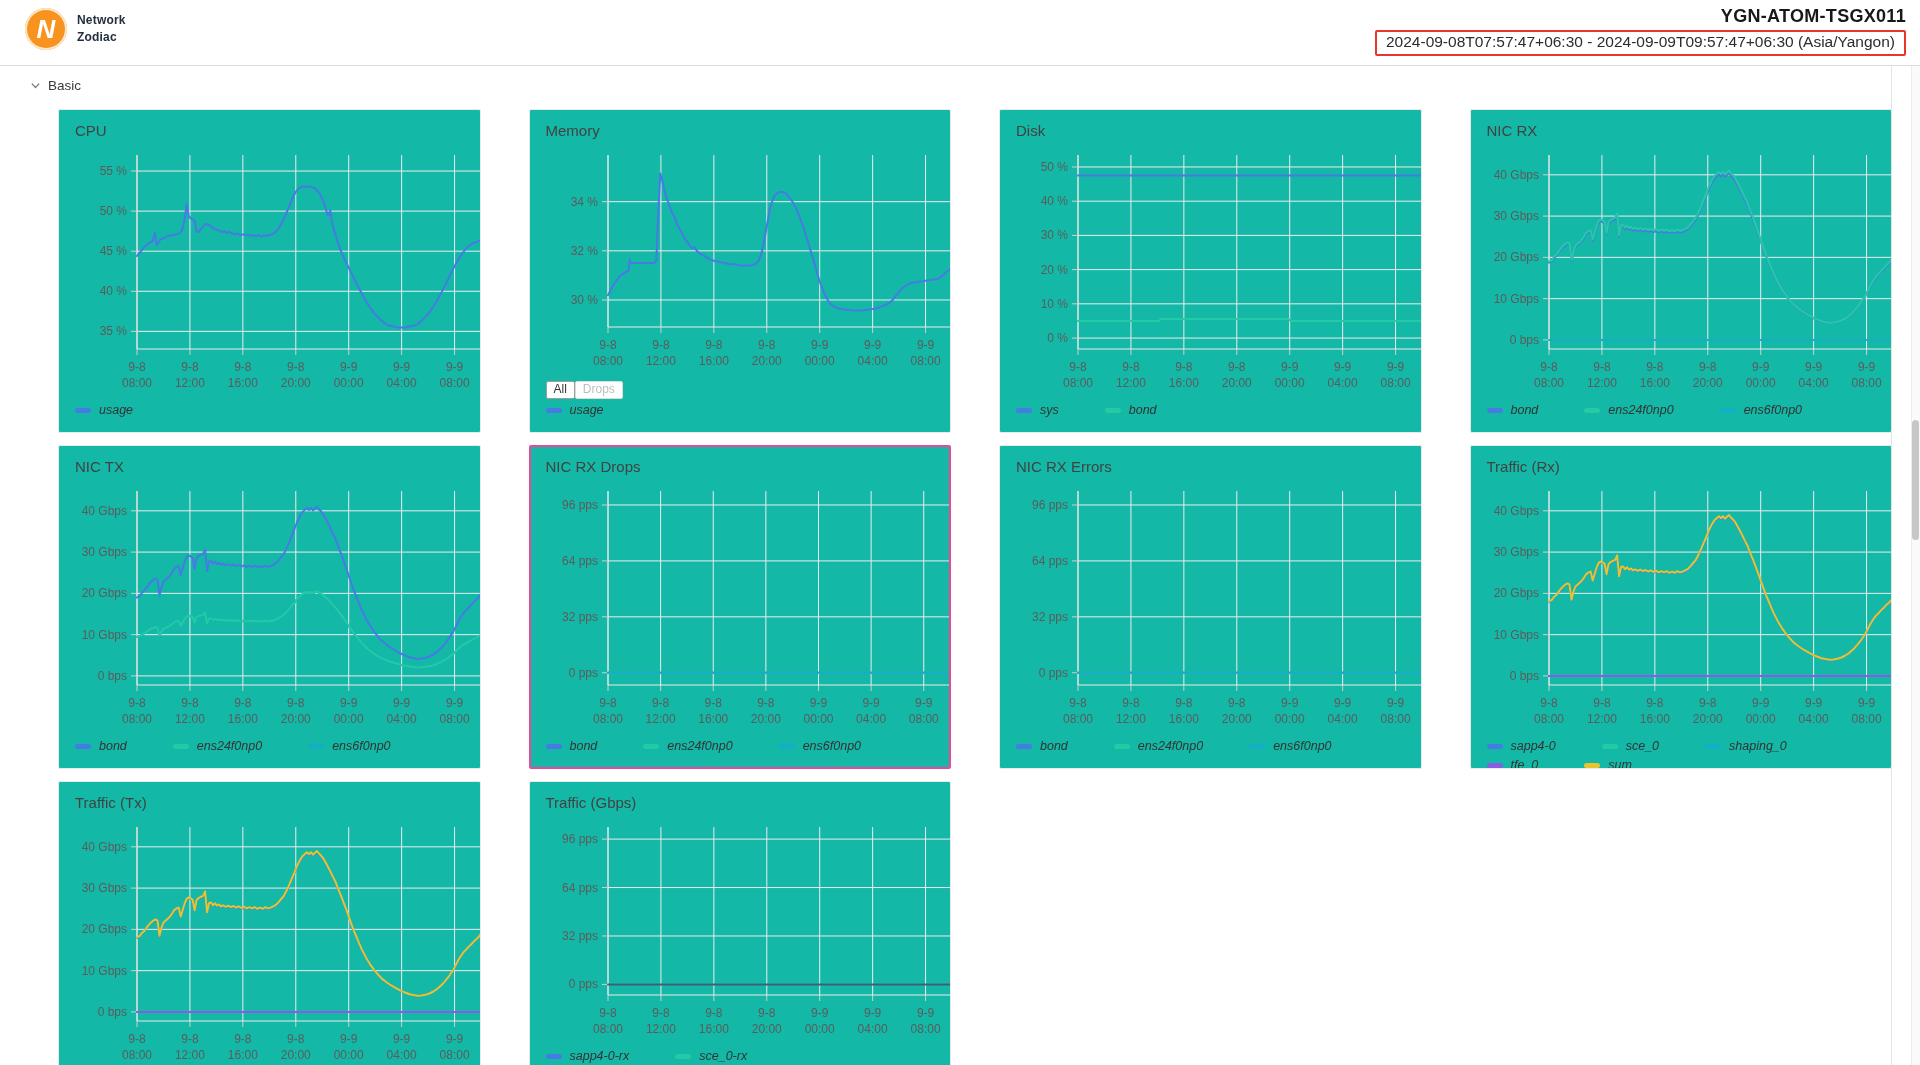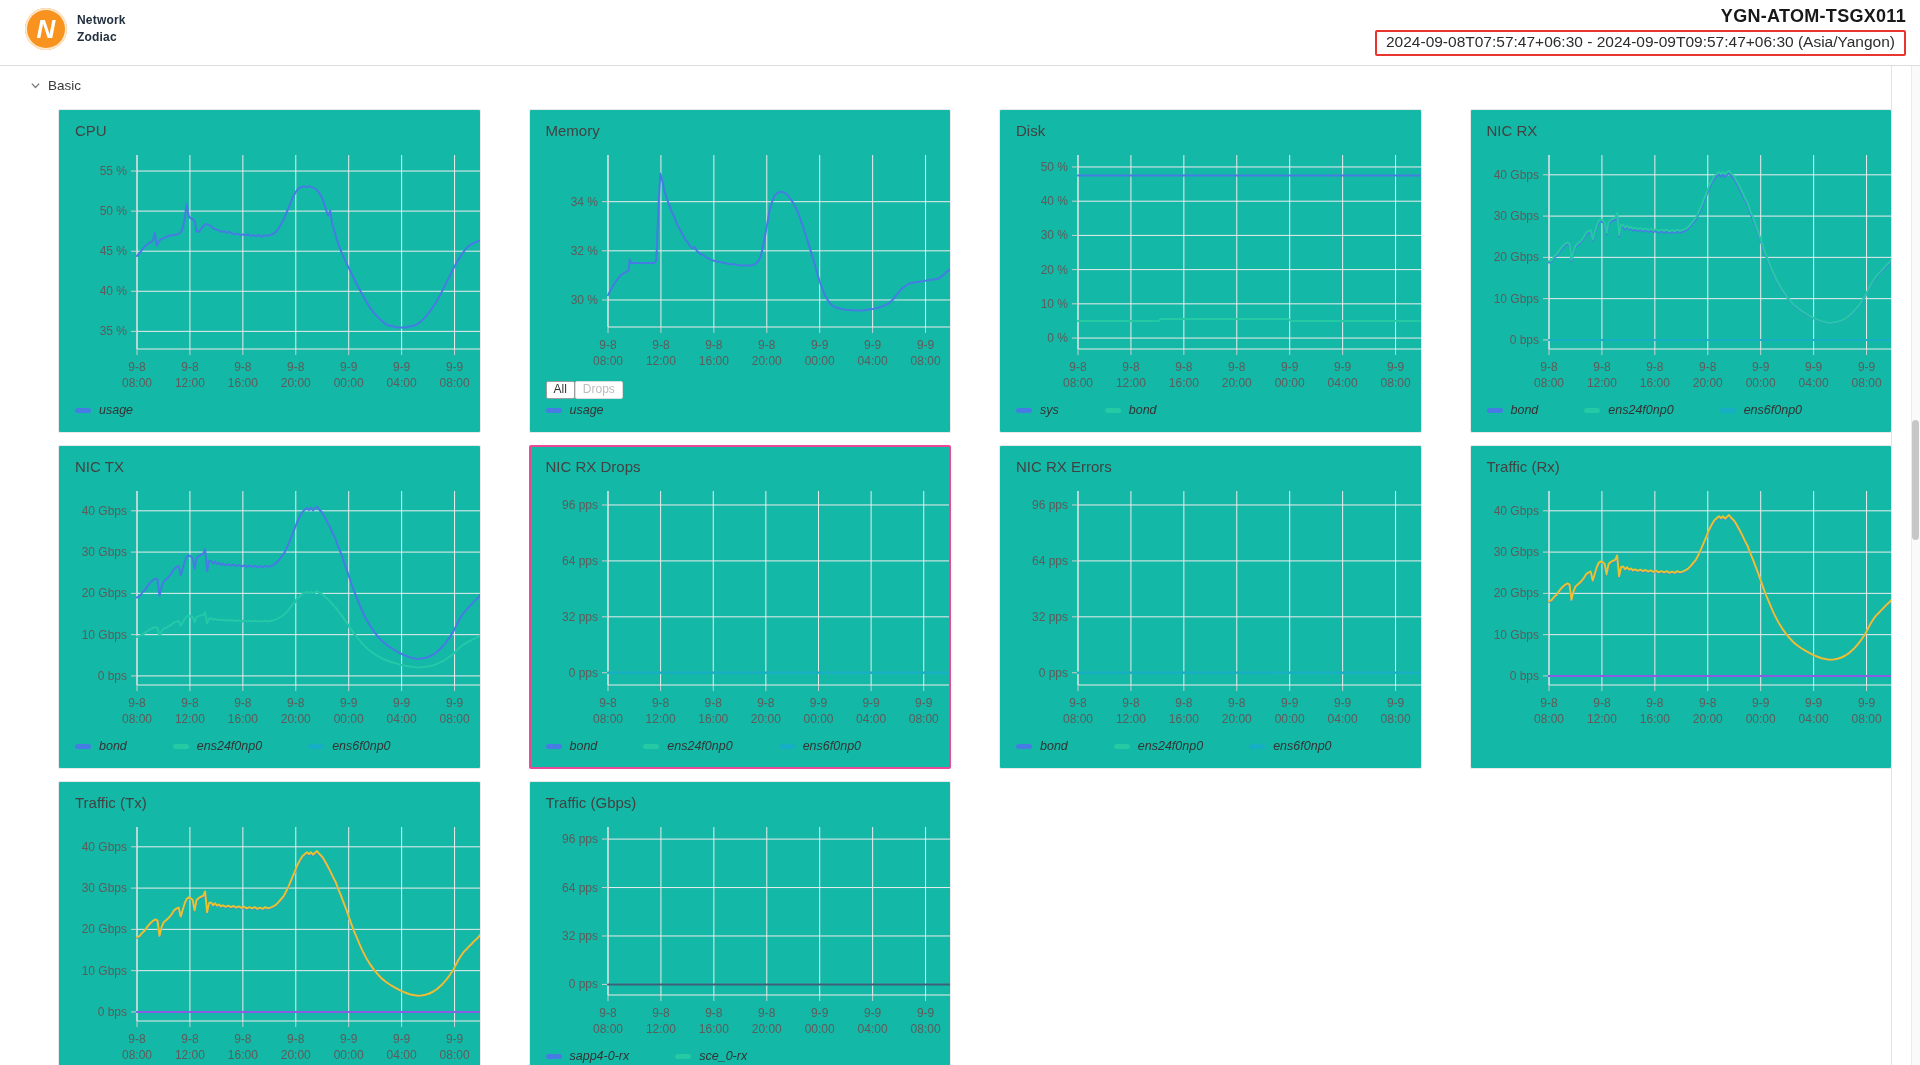--- a/index.html
+++ b/index.html
@@ -572,21 +572,42 @@
             <text x="52" y="157.64255319148936" text-anchor="end" font-size="12" fill="#5c5c5c">10 Gbps</text>
             <text x="52" y="116.36595744680852" text-anchor="end" font-size="12" fill="#5c5c5c">20 Gbps</text>
             <text x="52" y="75.08936170212763" text-anchor="end" font-size="12" fill="#5c5c5c">30 Gbps</text>
             <text x="52" y="33.81276595744679" text-anchor="end" font-size="12" fill="#5c5c5c">40 Gbps</text>
           </g>
           <path d="M62.0 194.9 L408.7 194.9" fill="none" stroke="#25c9a4" stroke-width="2" stroke-linejoin="round" stroke-linecap="round"></path>
           <path d="M62.0 194.9 L408.7 194.9" fill="none" stroke="#15aec4" stroke-width="2" stroke-linejoin="round" stroke-linecap="round"></path>
           <path d="M62.0 120.8 L64.6 119.6 L67.3 116.1 L69.9 113.8 L72.6 109.9 L75.2 106.8 L77.9 104.4 L80.5 102.9 L82.5 104.0 L84.5 119.2 L86.5 111.1 L88.5 106.0 L91.1 103.6 L93.8 101.3 L96.4 98.2 L99.0 93.9 L101.7 91.9 L103.7 91.2 L105.7 100.1 L107.7 93.5 L109.6 87.3 L111.6 82.6 L113.6 81.0 L115.6 81.8 L117.6 83.4 L119.6 93.9 L121.5 83.8 L123.5 81.8 L125.5 80.6 L128.2 79.5 L130.1 75.2 L132.1 95.8 L134.1 86.5 L136.1 86.1 L138.1 88.8 L140.1 86.9 L142.1 89.2 L144.0 88.0 L146.0 90.0 L148.0 88.8 L150.7 90.4 L153.3 89.2 L155.9 90.8 L158.6 89.6 L161.2 91.2 L163.9 90.0 L166.5 91.6 L169.2 90.4 L171.8 91.9 L174.5 90.8 L177.1 91.9 L179.8 90.8 L182.4 92.3 L185.1 91.2 L187.7 92.3 L190.3 90.8 L193.0 91.9 L195.6 91.2 L198.3 90.0 L200.9 88.4 L203.6 85.7 L206.2 82.6 L208.9 79.5 L211.5 74.4 L214.2 68.5 L216.8 62.3 L219.5 56.1 L222.1 49.4 L224.8 44.4 L227.4 40.1 L230.0 37.7 L232.0 36.2 L234.0 38.1 L236.0 36.2 L238.0 38.5 L240.0 36.6 L242.0 35.0 L243.9 37.3 L245.9 39.3 L247.9 41.6 L249.9 45.1 L252.5 49.8 L255.2 54.9 L257.8 60.3 L260.5 65.4 L263.1 72.4 L265.8 78.7 L268.4 85.7 L271.1 92.7 L273.7 100.1 L276.4 107.5 L279.0 114.6 L281.7 120.8 L284.3 127.0 L286.9 132.9 L290.9 140.7 L294.9 147.3 L298.9 152.8 L302.8 157.5 L306.8 161.8 L310.8 164.9 L314.7 167.6 L318.7 170.0 L322.7 172.3 L326.6 174.2 L330.6 175.8 L334.6 177.4 L338.5 178.1 L342.5 178.9 L346.5 178.5 L350.5 177.8 L354.4 176.6 L358.4 174.6 L362.4 171.9 L366.3 168.4 L370.3 164.1 L374.3 159.0 L378.2 153.2 L380.9 148.1 L383.5 143.0 L386.2 138.7 L388.8 135.2 L391.5 132.5 L394.1 129.8 L396.8 127.0 L399.4 124.3 L402.1 122.0 L404.7 119.2 L406.7 115.7 L408.7 109.9" fill="none" stroke="#477be4" stroke-width="2" stroke-linejoin="round" stroke-linecap="round"></path>
           <path d="M62.0 120.4 L64.6 119.2 L67.3 115.7 L69.9 113.4 L72.6 109.4 L75.2 106.3 L77.9 103.9 L80.5 102.4 L82.5 103.6 L84.5 118.8 L86.5 110.6 L88.5 105.5 L91.1 103.2 L93.8 100.8 L96.4 97.7 L99.0 93.4 L101.7 91.4 L103.7 90.6 L105.7 99.6 L107.7 93.0 L109.6 86.7 L111.6 82.0 L113.6 80.4 L115.6 81.2 L117.6 82.8 L119.6 93.4 L121.5 83.2 L123.5 81.2 L125.5 80.0 L128.2 78.8 L130.1 74.5 L132.1 95.3 L134.1 85.9 L136.1 85.5 L138.1 88.3 L140.1 86.3 L142.1 88.7 L144.0 87.5 L146.0 89.4 L148.0 88.3 L150.7 89.8 L153.3 88.7 L155.9 90.2 L158.6 89.0 L161.2 90.6 L163.9 89.4 L166.5 91.0 L169.2 89.8 L171.8 91.4 L174.5 90.2 L177.1 91.4 L179.8 90.2 L182.4 91.8 L185.1 90.6 L187.7 91.8 L190.3 90.2 L193.0 91.4 L195.6 90.6 L198.3 89.4 L200.9 87.9 L203.6 85.1 L206.2 82.0 L208.9 78.8 L211.5 73.8 L214.2 67.9 L216.8 61.6 L219.5 55.3 L222.1 48.7 L224.8 43.6 L227.4 39.2 L230.0 36.9 L232.0 35.3 L234.0 37.3 L236.0 35.3 L238.0 37.7 L240.0 35.7 L242.0 34.1 L243.9 36.5 L245.9 38.5 L247.9 40.8 L249.9 44.3 L252.5 49.0 L255.2 54.1 L257.8 59.6 L260.5 64.7 L263.1 71.8 L265.8 78.1 L268.4 85.1 L271.1 92.2 L273.7 99.6 L276.4 107.1 L279.0 114.1 L281.7 120.4 L284.3 126.7 L286.9 132.6 L290.9 140.4 L294.9 147.1 L298.9 152.6 L302.8 157.3 L306.8 161.6 L310.8 164.7 L314.7 167.5 L318.7 169.8 L322.7 172.2 L326.6 174.1 L330.6 175.7 L334.6 177.3 L338.5 178.1 L342.5 178.8 L346.5 178.4 L350.5 177.7 L354.4 176.5 L358.4 174.5 L362.4 171.8 L366.3 168.3 L370.3 163.9 L374.3 158.8 L378.2 153.0 L380.9 147.9 L383.5 142.8 L386.2 138.5 L388.8 134.9 L391.5 132.2 L394.1 129.4 L396.8 126.7 L399.4 123.9 L402.1 121.6 L404.7 118.8 L406.7 115.3 L408.7 109.4" fill="none" stroke="#e9c32d" stroke-width="2" stroke-linejoin="round" stroke-linecap="round"></path>
           <path d="M62.0 194.9 L408.7 194.9" fill="none" stroke="#8a5ce4" stroke-width="2" stroke-linejoin="round" stroke-linecap="round"></path>
-        </svg></div>
+        </svg><div class="legend">
+          <div class="legend-item">
+            <span class="legend-swatch" style="background: rgb(71, 123, 228);"></span>
+            <span class="legend-label">sapp4-0</span>
+          </div>
+          <div class="legend-item">
+            <span class="legend-swatch" style="background: rgb(37, 201, 164);"></span>
+            <span class="legend-label">sce_0</span>
+          </div>
+          <div class="legend-item">
+            <span class="legend-swatch" style="background: rgb(21, 174, 196);"></span>
+            <span class="legend-label">shaping_0</span>
+          </div>
+          <div class="legend-item">
+            <span class="legend-swatch" style="background: rgb(138, 92, 228);"></span>
+            <span class="legend-label">tfe_0</span>
+          </div>
+          <div class="legend-item">
+            <span class="legend-swatch" style="background: rgb(233, 195, 45);"></span>
+            <span class="legend-label">sum</span>
+          </div>
+        </div></div>
       <div class="panel"><div class="panel-title">Traffic (Tx)</div><svg width="424" height="250" viewBox="0 0 424 250">
           <g>
             <line x1="62" y1="10" x2="62" y2="204" stroke="#ececec" stroke-width="1"></line>
             <line x1="62" y1="204" x2="62" y2="210" stroke="#cfcfcf" stroke-width="1"></line>
             <line x1="114.92775665399239" y1="10" x2="114.92775665399239" y2="204" stroke="#ececec" stroke-width="1"></line>
             <line x1="114.92775665399239" y1="204" x2="114.92775665399239" y2="210" stroke="#cfcfcf" stroke-width="1"></line>
             <line x1="167.85551330798478" y1="10" x2="167.85551330798478" y2="204" stroke="#ececec" stroke-width="1"></line>
             <line x1="167.85551330798478" y1="204" x2="167.85551330798478" y2="210" stroke="#cfcfcf" stroke-width="1"></line>
             <line x1="220.7832699619772" y1="10" x2="220.7832699619772" y2="204" stroke="#ececec" stroke-width="1"></line>
             <line x1="220.7832699619772" y1="204" x2="220.7832699619772" y2="210" stroke="#cfcfcf" stroke-width="1"></line>

